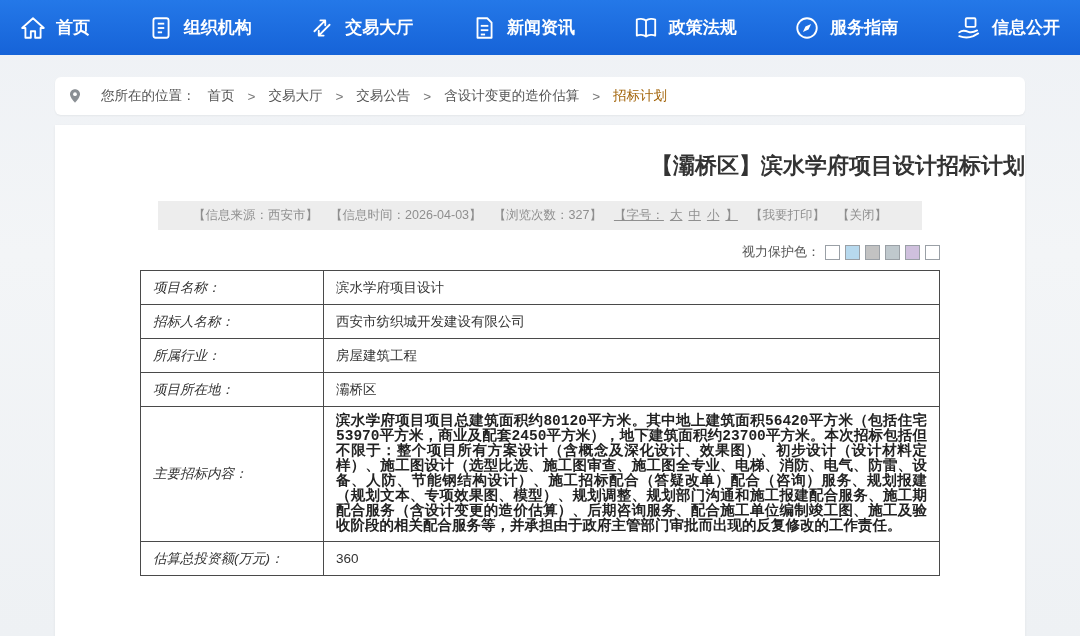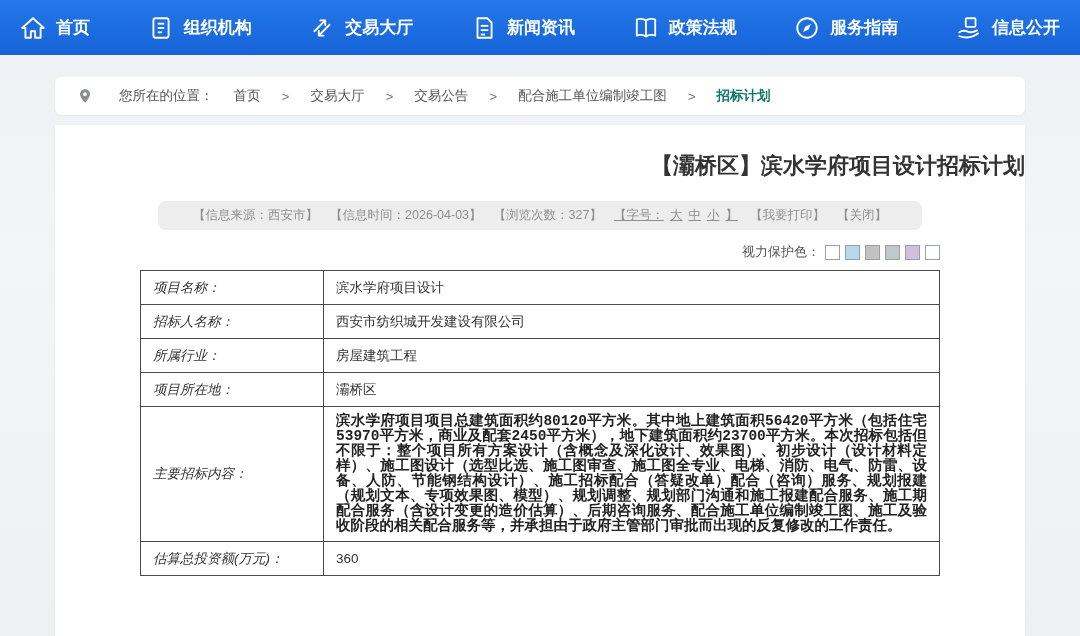--- a/index.html
+++ b/index.html
@@ -17,43 +17,42 @@
   .nav-item {
     display:flex; align-items:center; gap:10px;
     color:#fff; font-size:17px; font-weight:bold;
     text-decoration:none; cursor:pointer; padding:0 6px; white-space:nowrap;
   }
   .nav-icon { display:flex; align-items:center; }
   
   .breadcrumb-bar {
     width:970px; box-sizing:border-box; margin:22px auto 0;
     background:#ffffff; border-radius:6px; height:38px;
-    display:flex; align-items:center; padding:0 22px; gap:20px;
+    display:flex; align-items:center; padding:0 12px; gap:12px;
     font-size:13.5px; color:#555; box-shadow:0 1px 2px rgba(0,0,0,.05);
   }
   .pin-icon { display:flex; align-items:center; margin-right:6px; }
   .bc-link { color:#555; text-decoration:none; cursor:pointer; }
   .bc-sep { color:#777; margin:0 1px; }
-  .bc-current { color:#0f766e; cursor:pointer;font-weight:bold; }
+  .bc-current { color:#a16207; cursor:pointer; }
   
   .card {
     width:970px; box-sizing:border-box; margin:10px auto 0;
     background:#ffffff; padding-top:18px; height:540px;
     box-shadow:0 1px 3px rgba(0,0,0,.06);
   }
   .title {
     text-align:right; font-size:22px; font-weight:bold; color:#333;
     margin:8px 0 0;
   }
   .meta-bar {
     width:764px; box-sizing:border-box; margin:20px auto 0;
     background:#ededed; color:#8f8f8f; font-size:12.5px;
     padding:6px 10px; display:flex; justify-content:center; gap:12px;
     white-space:nowrap;
-    border-radius:8px;
   }
   .meta-item { color:#8f8f8f; text-decoration:none; }
   .meta-fontsize { display:flex; gap:6px;text-decoration:underline; }
   .font-size-btn { color:#8f8f8f; text-decoration:none; cursor:pointer; }
   .meta-link { cursor:pointer; }
   
   .eye-protect {
     width:800px; margin:13px auto 0;
     display:flex; justify-content:flex-end; align-items:center; gap:5px;
     font-size:13px; color:#555;
@@ -165,21 +164,21 @@
         <circle cx="12" cy="9.3" r="2.8" fill="#fff"></circle>
       </svg>
   </span>
   <span>您所在的位置：</span>
   <a class="bc-link">首页</a>
   <span class="bc-sep">&gt;</span>
   <a class="bc-link">交易大厅</a>
   <span class="bc-sep">&gt;</span>
   <a class="bc-link">交易公告</a>
   <span class="bc-sep">&gt;</span>
-  <a class="bc-link">配合施工单位编制竣工图</a>
+  <a class="bc-link">含设计变更的造价估算</a>
   <span class="bc-sep">&gt;</span>
   <a class="bc-current">招标计划</a>
 </div>
 
 <main class="card">
 
   <h1 class="title">【灞桥区】滨水学府项目设计招标计划</h1>
 
   <div class="meta-bar">
     <span class="meta-item">【信息来源：西安市】</span>

